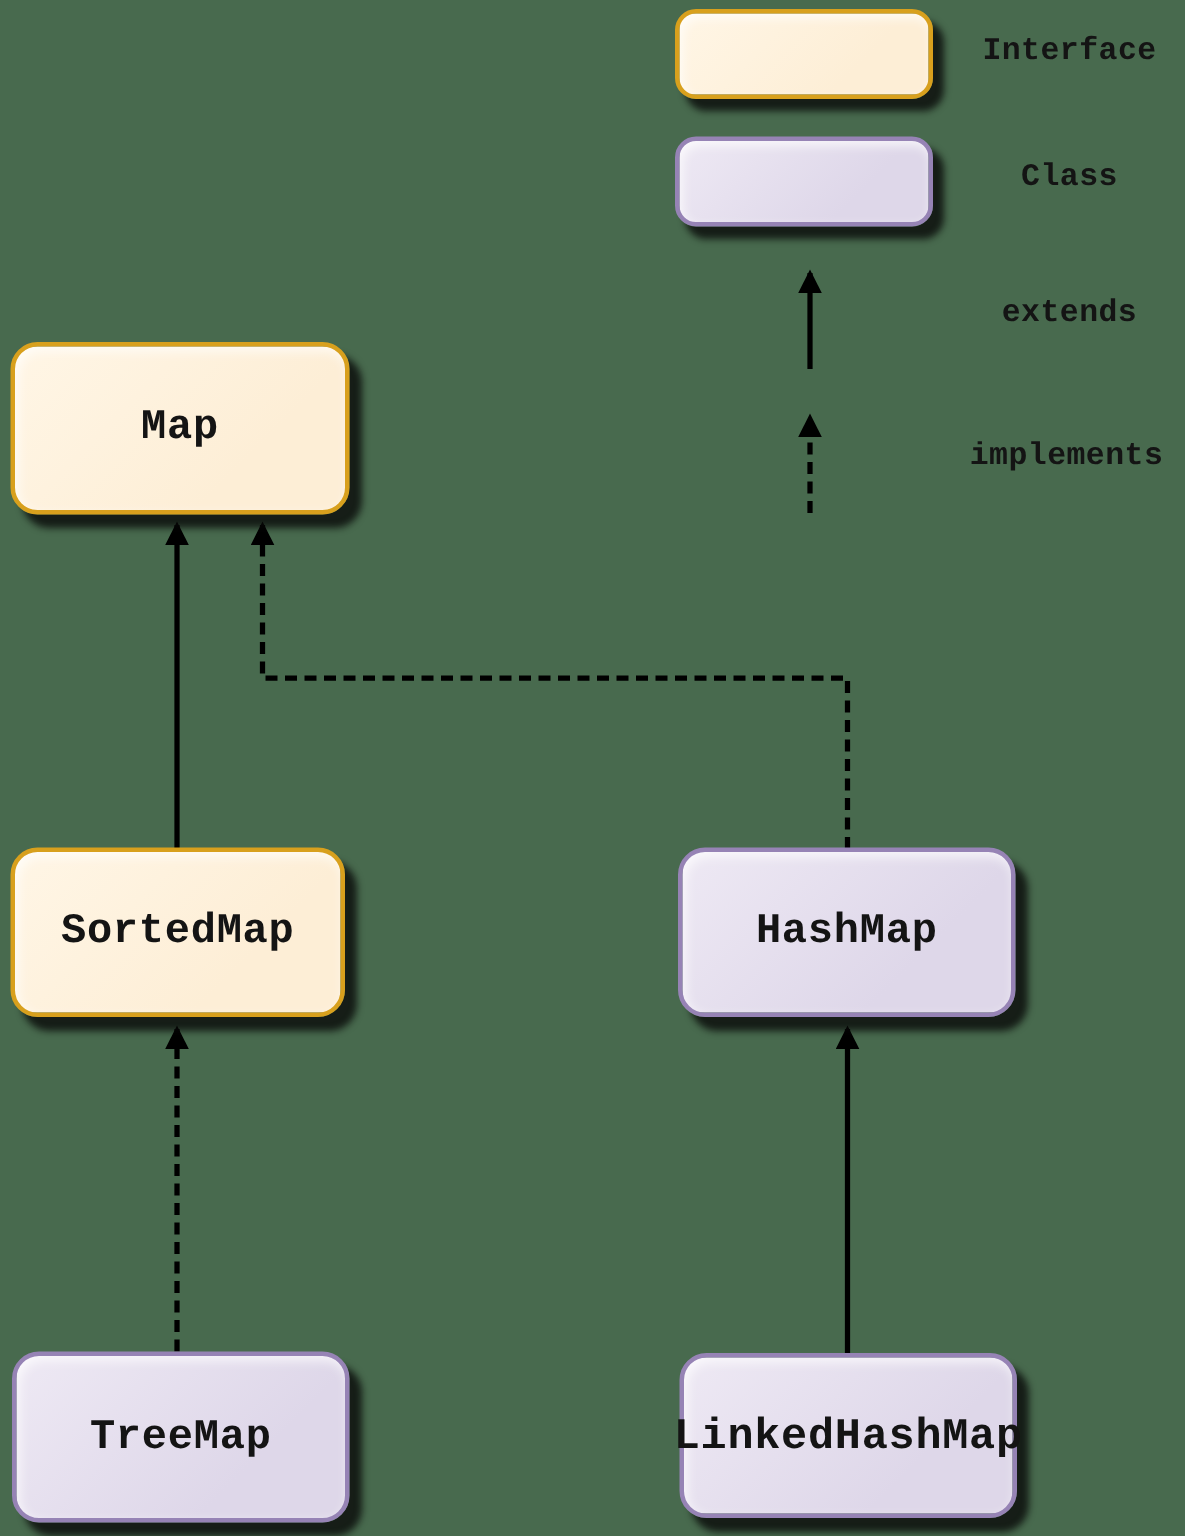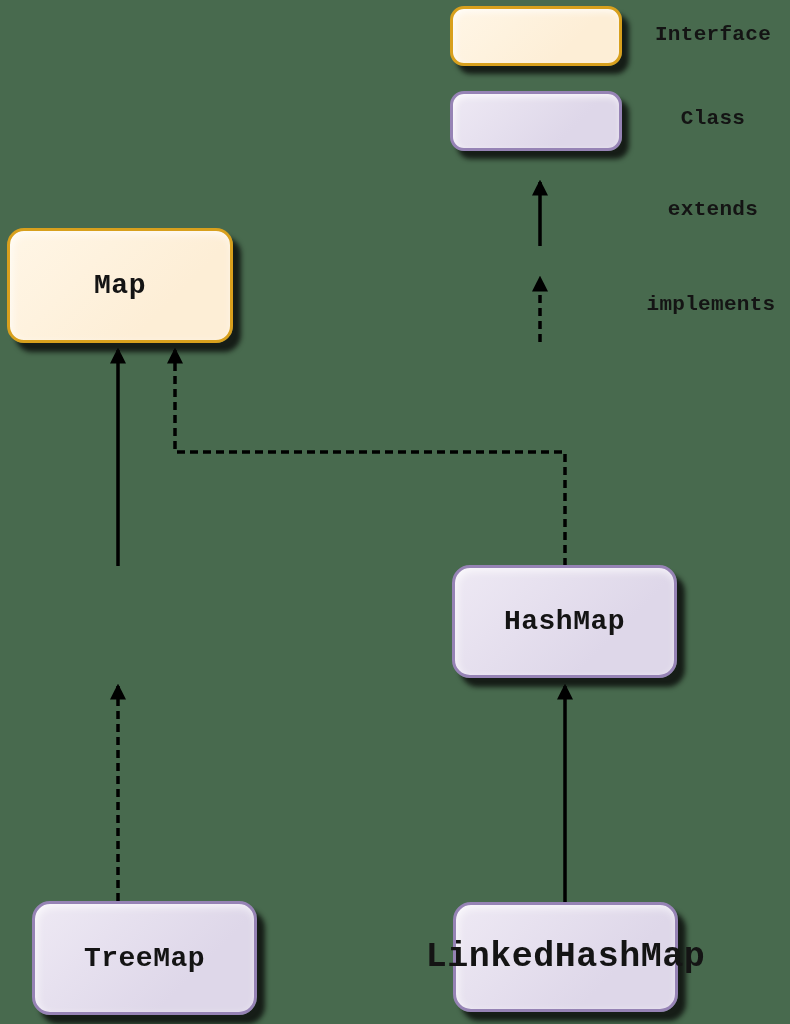--- a/index.html
+++ b/index.html
@@ -66,25 +66,25 @@
   .legend-label {
     position: absolute;
     width: 160px;
     text-align: center;
     font-weight: bold;
     font-size: 21px;
     color: var(--c-text, #141414);
     letter-spacing: 0.3px;
   }
   
-  #node-map           { left: 7px;   top: 228px; width: 220px; height: 109px; border-radius: 17px; }
+  #node-map           { left: 7px;   top: 228px; width: 220px; height: 109px; }
   #node-sortedmap     { left: 7px;   top: 565px; width: 217px; height: 107px; }
   #node-hashmap       { left: 452px; top: 565px; width: 219px; height: 107px; }
-  #node-treemap       { left: 8px;   top: 901px; width: 219px; height: 108px; margin-left: 24px; }
-  #node-linkedhashmap { left: 453px; top: 902px; width: 219px; height: 104px; font-size: 35px; }
+  #node-treemap       { left: 8px;   top: 901px; width: 219px; height: 108px; }
+  #node-linkedhashmap { left: 453px; top: 902px; width: 219px; height: 104px; font-size: 29px; }
   
   #swatch-interface { left: 450px; top: 6px; }
   #swatch-class     { left: 450px; top: 91px; }
   #label-interface  { left: 633px; top: 23px; }
   #label-class      { left: 633px; top: 107px; }
   #label-extends    { left: 633px; top: 198px; }
   #label-implements { left: 631px; top: 293px; text-align: center; }
 </style>
 </head>
 <body>
@@ -108,20 +108,23 @@
   <div class="swatch interface" id="swatch-interface"></div>
   <div class="swatch class-node" id="swatch-class"></div>
   <div class="legend-label" id="label-interface">Interface</div>
   <div class="legend-label" id="label-class">Class</div>
   <div class="legend-label" id="label-extends">extends</div>
   <div class="legend-label" id="label-implements">implements</div>
 
   <div class="node interface" id="node-map">
     <span>Map</span>
   </div>
+  <div class="node interface" id="node-sortedmap">
+    <span>SortedMap</span>
+  </div>
   <div class="node class-node" id="node-hashmap">
     <span>HashMap</span>
   </div>
   <div class="node class-node" id="node-treemap">
     <span>TreeMap</span>
   </div>
   <div class="node class-node" id="node-linkedhashmap">
     <span>LinkedHashMap</span>
   </div>
 

